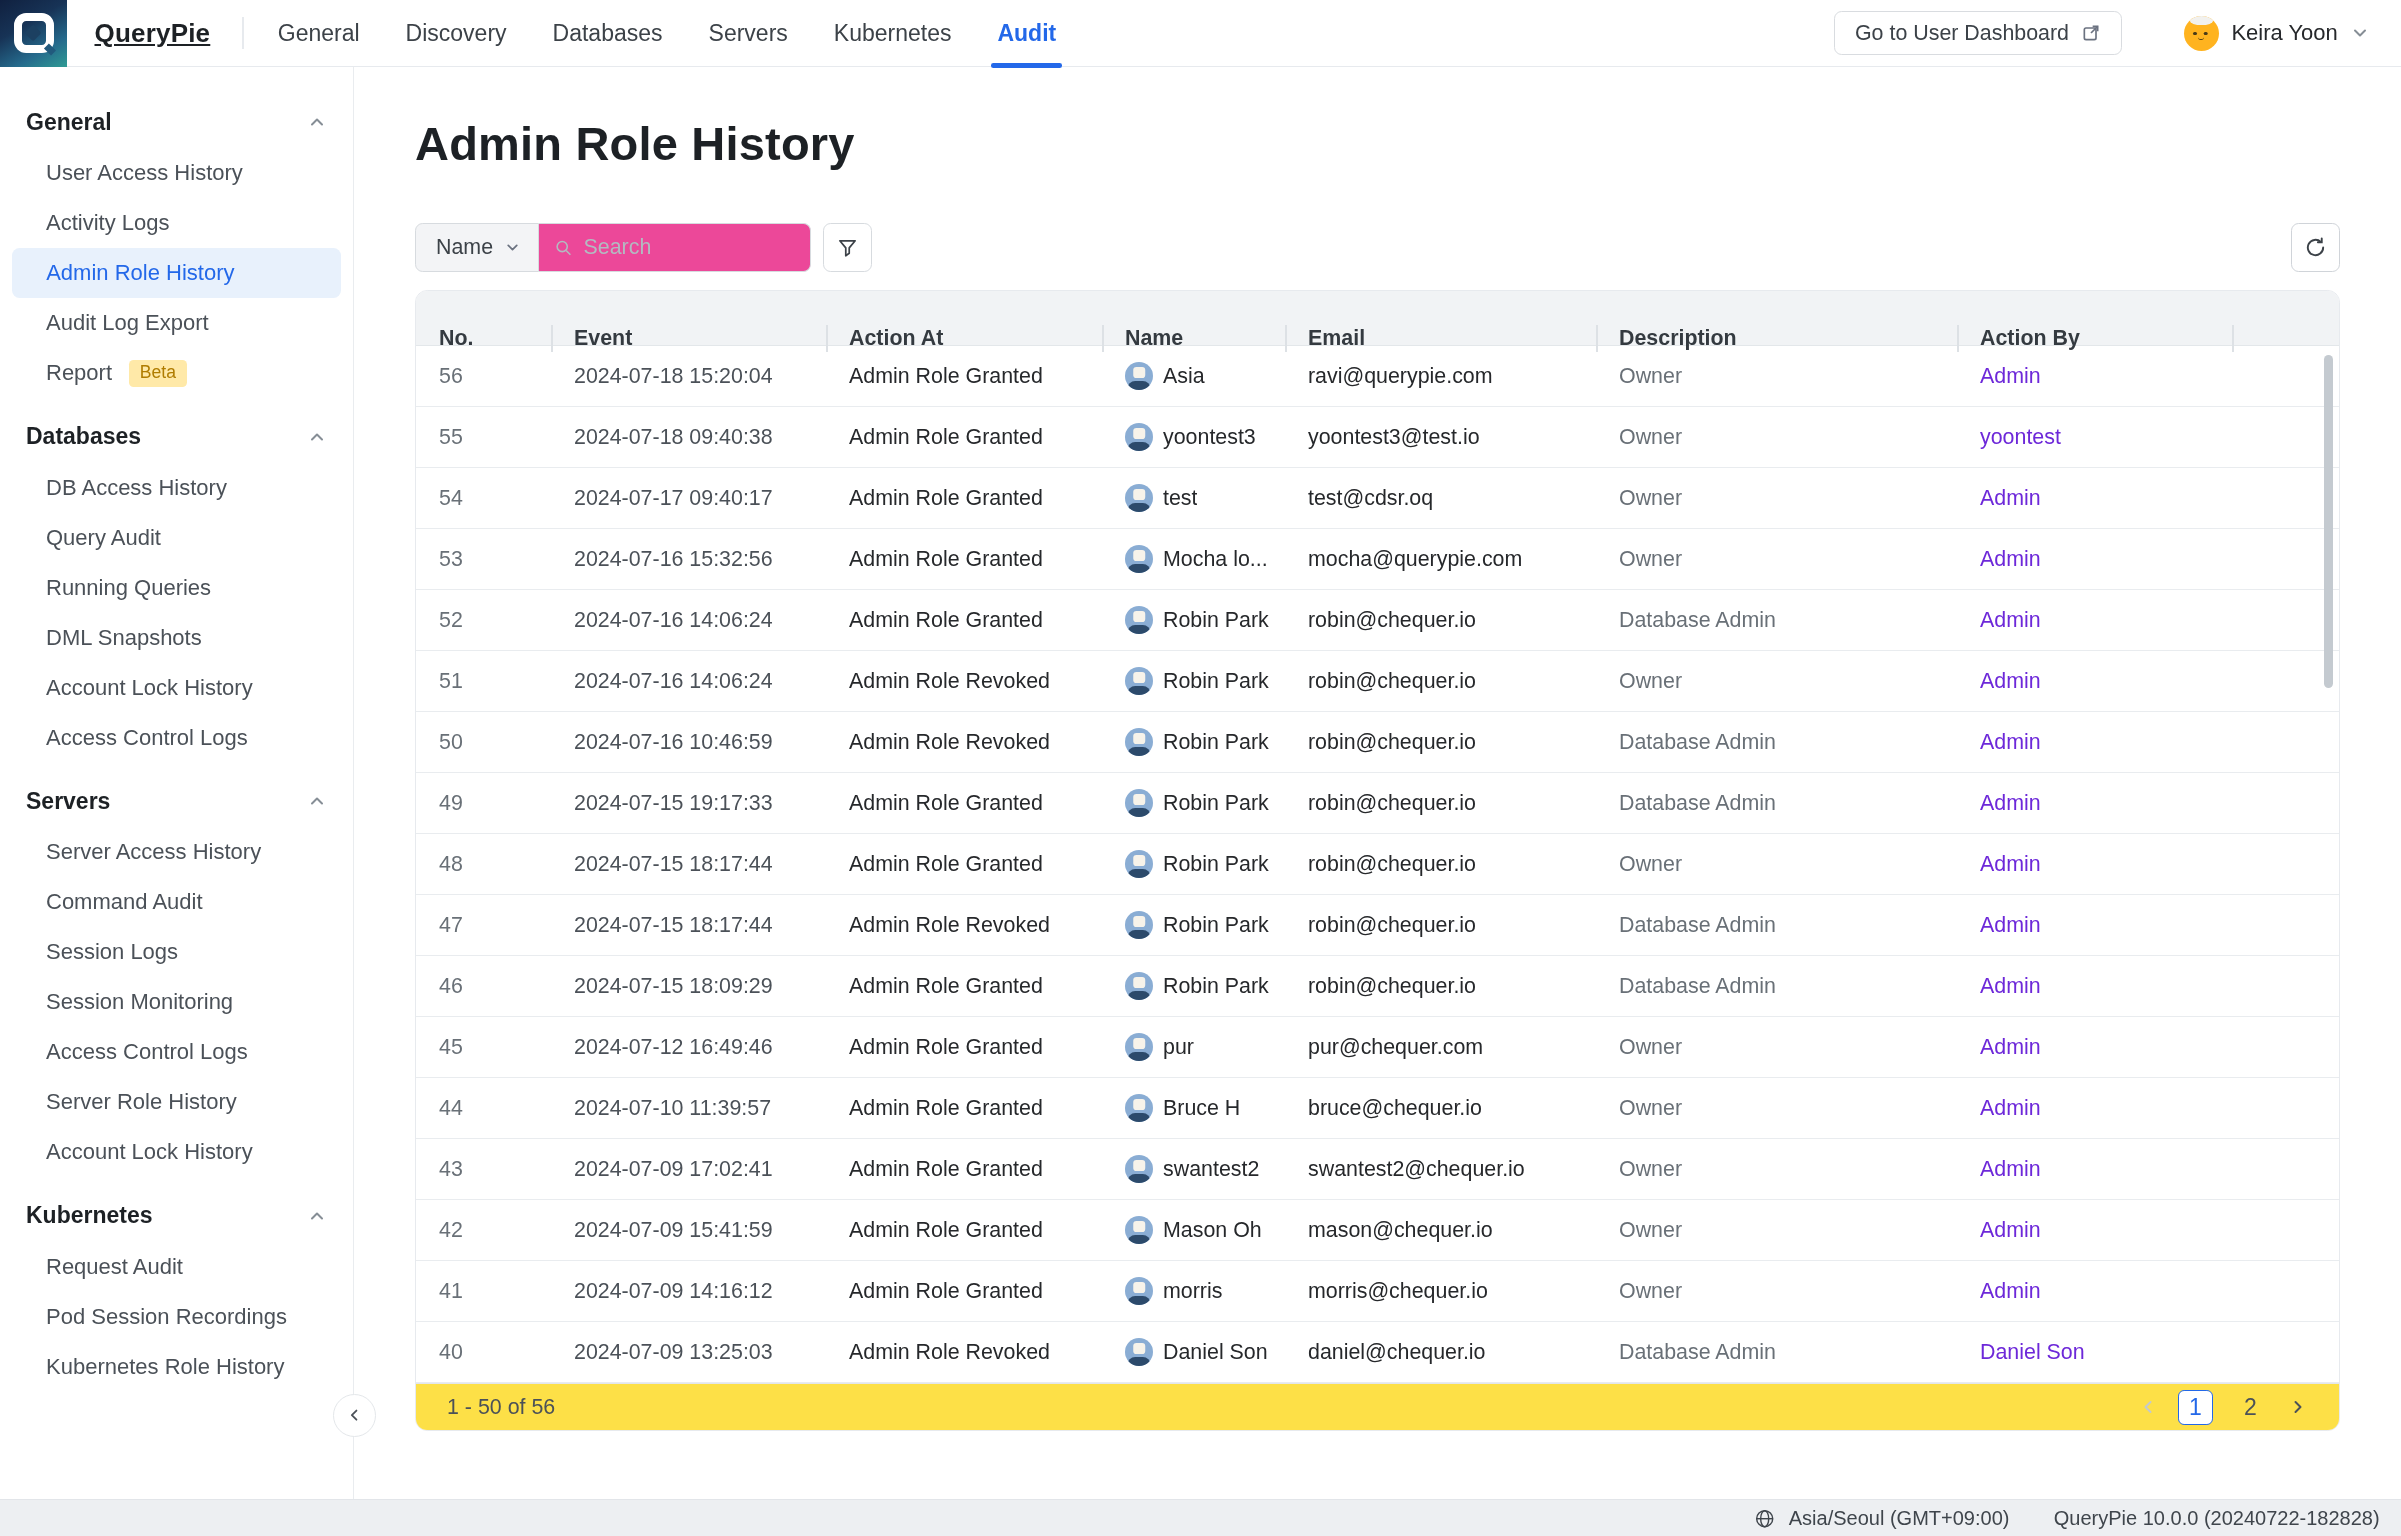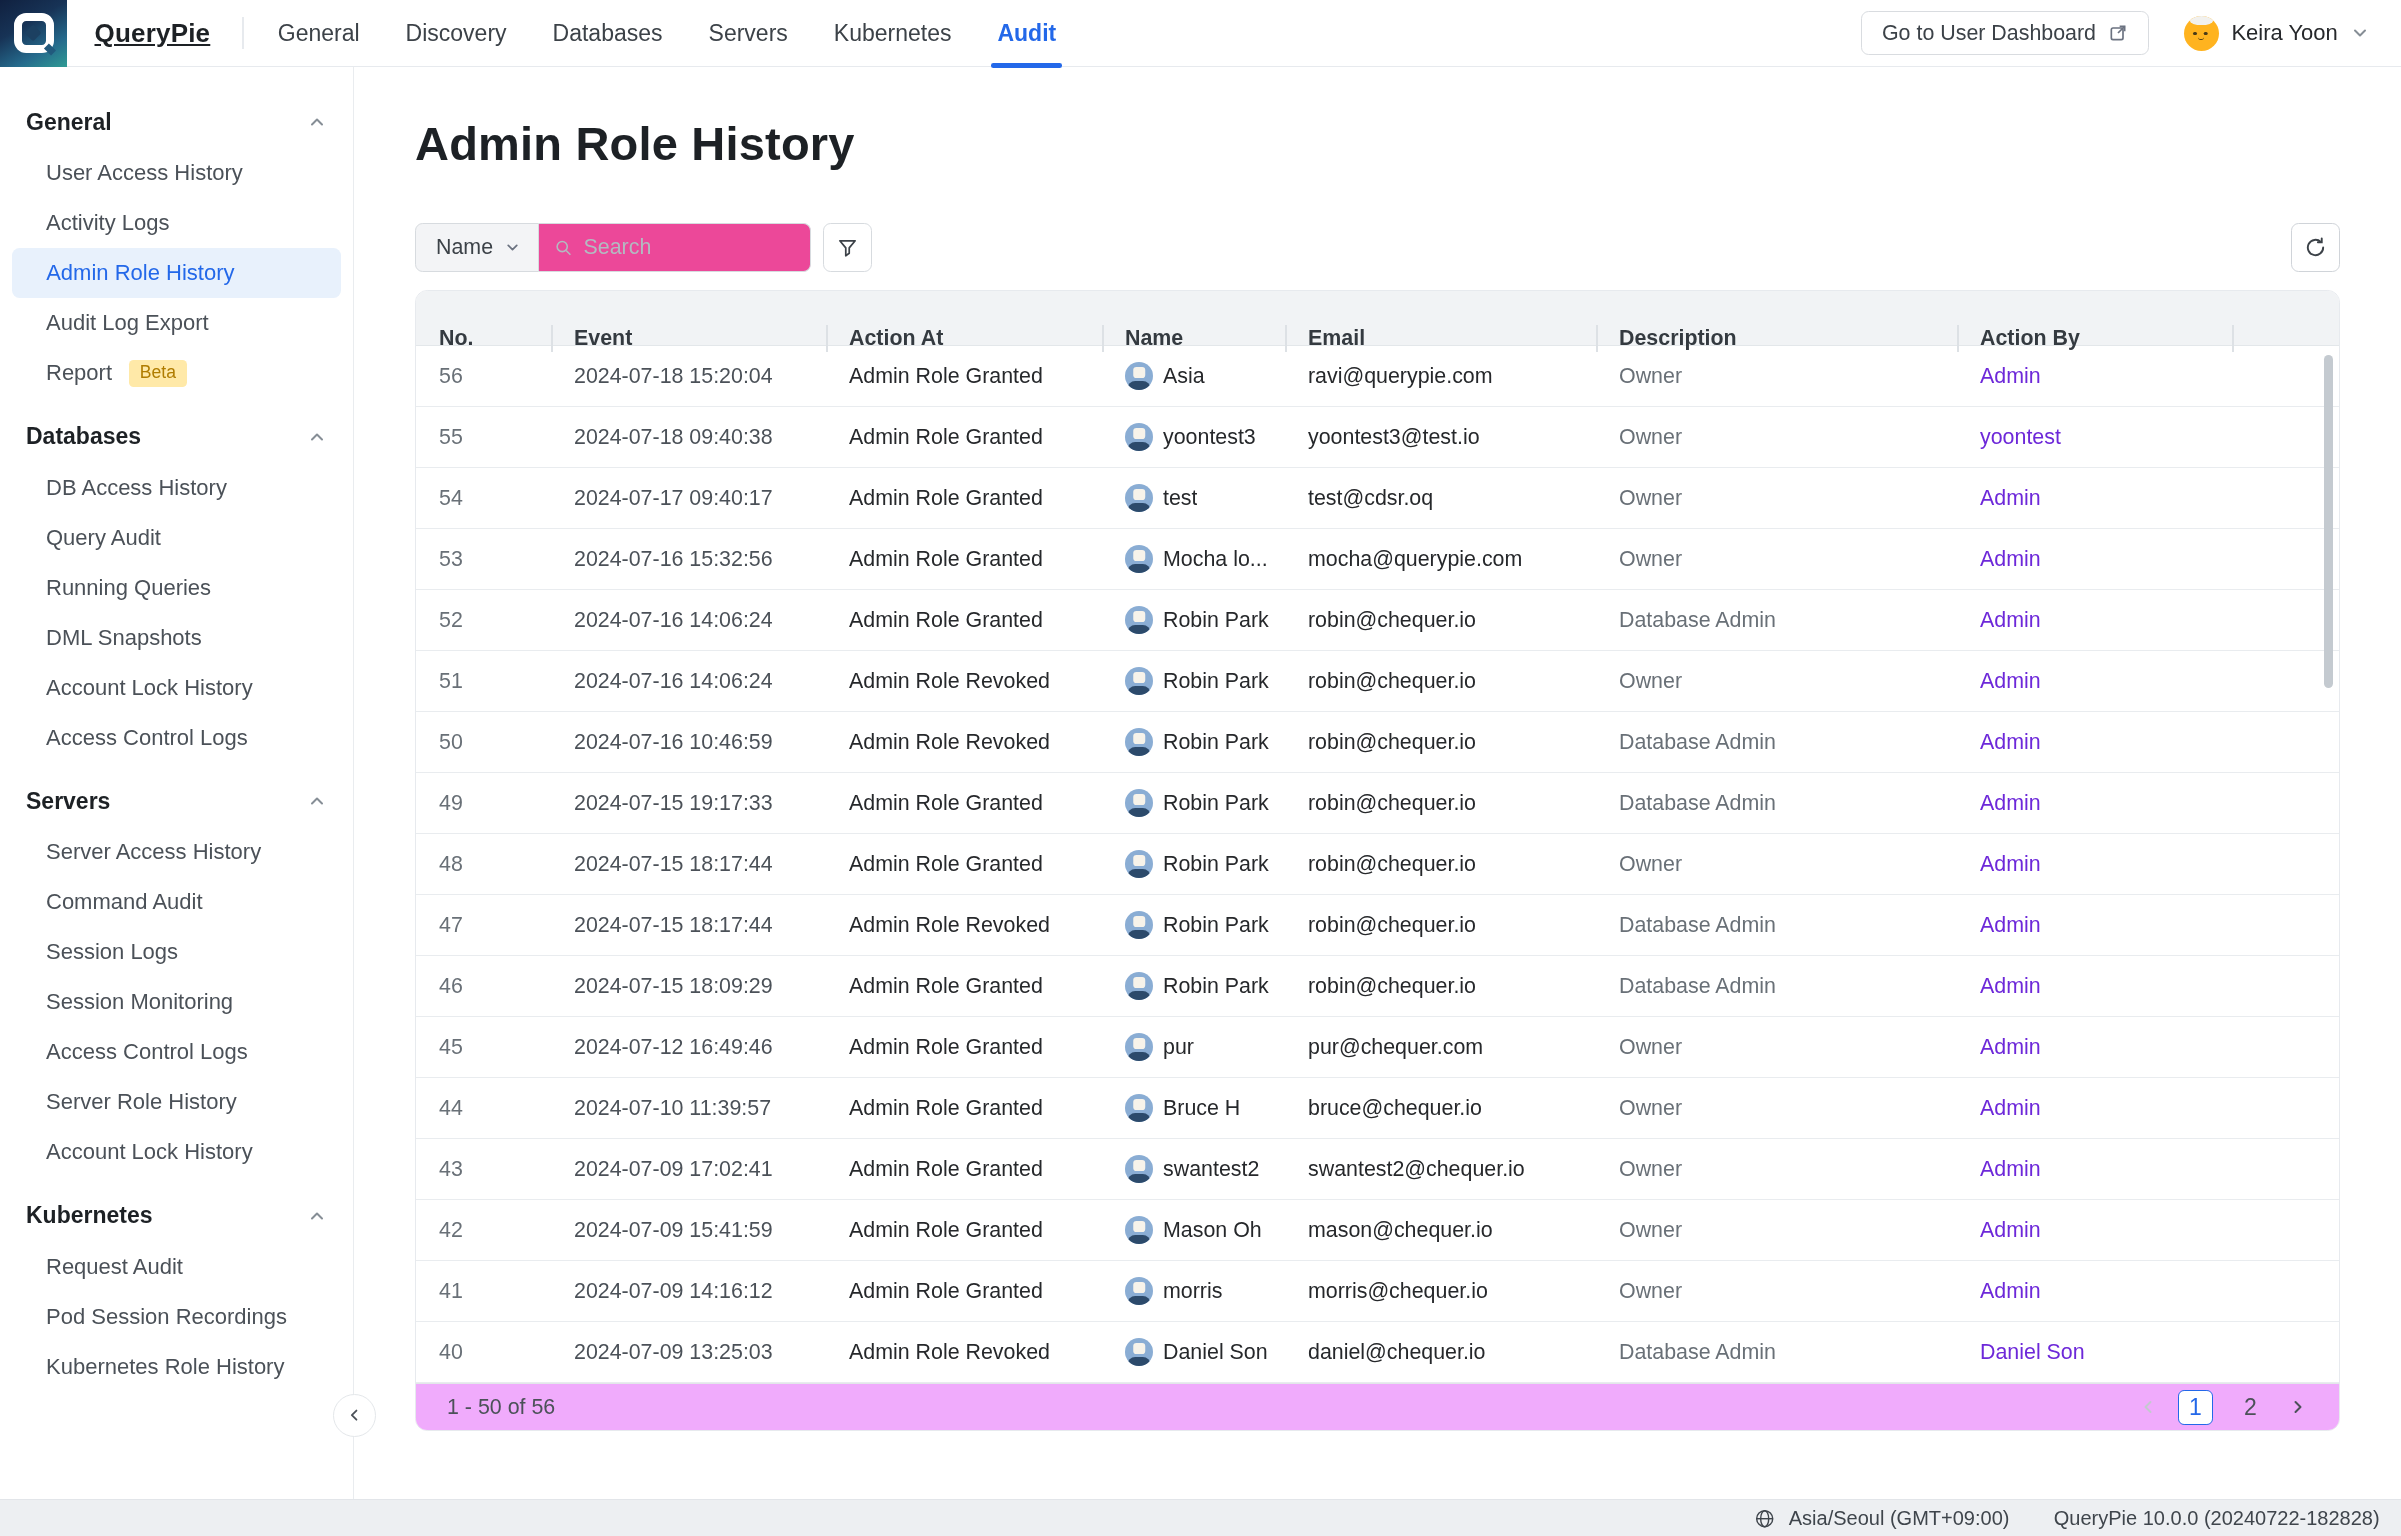--- a/index.html
+++ b/index.html
@@ -19,21 +19,21 @@
   .logo-gap { position:absolute; right:12.2px; bottom:13.7px; width:10px; height:6.9px;
               background:#215a7d; transform:rotate(45deg); }
   .brand { font-size:26px; font-weight:700; color:#1d2125; margin-left:27.5px; letter-spacing:0.2px;text-decoration:underline; }
   .vdiv { width:1.5px; height:32px; background:#e7eaee; margin:0 34px 0 32px; }
   .topnav { display:flex; align-items:center; gap:46px; height:100%; }
   .nav-item { display:flex; align-items:center; height:100%; position:relative;
               font-size:23px; font-weight:500; color:#3c4248; cursor:pointer; text-decoration:none; }
   .nav-item.active { color:#2368e9; font-weight:600; }
   .nav-item.active::after { content:""; position:absolute; left:-6.1px; right:-6.1px; bottom:-1.5px;
               height:4.6px; background:#2368e9; border-radius:2.3px; }
-  .tr-actions { margin-left:auto; display:flex; align-items:center; padding-right:31px; }
+  .tr-actions { margin-left:auto; display:flex; align-items:center; padding-right:31px;gap:27px; }
   .dash-btn { display:flex; align-items:center; gap:12.2px; height:44px; padding:0 20px;
               background:#fff; border:1.5px solid #d9dce0; border-radius:7.6px;
               font-size:21.4px; color:#3c4248; font-family:inherit; cursor:pointer; }
   .user-chip { display:flex; align-items:center; gap:12.2px; margin-left:35px; cursor:pointer; }
   .user-avatar { width:35px; height:35px; border-radius:50%; background:#ffb31f;
                  position:relative; overflow:hidden; flex:0 0 35px; }
   .user-avatar::before { content:""; position:absolute; top:-2.3px; left:3.8px; right:3.8px; height:11.5px;
                  background:#f2f1ee; border-radius:0 0 9.2px 9.2px; }
   .face { position:absolute; left:9.2px; top:16px; width:17px; height:9.2px; }
   .face::before { content:""; position:absolute; left:0; top:0; width:3.8px; height:3.8px;
@@ -114,21 +114,21 @@
   .col:nth-child(8){ flex:1 1 auto; }
   .nm { overflow:hidden; text-overflow:ellipsis; }
   .row-avatar { width:28px; height:28px; border-radius:50%; background:#8aadd4; position:relative;
                 overflow:hidden; flex:0 0 28px; margin-right:10px; }
   .row-avatar::before { content:""; position:absolute; left:50%; top:4.6px; transform:translateX(-50%);
                 width:11.5px; height:10.7px; background:#f7f3ea; border-radius:3.1px; z-index:2; }
   .row-avatar::after { content:""; position:absolute; left:50%; bottom:-2.3px; transform:translateX(-50%);
                 width:23px; height:11.5px; background:#2c4a6b; border-radius:7.6px 7.6px 0 0; }
   .vscroll { position:absolute; right:6.1px; top:64px; width:9.2px; height:333px; border-radius:4.6px;
              background:#c4cad0; cursor:pointer; }
-  .tfoot { height:47px; background:#f0abfc; border-top:1.5px solid #e3e7ea; display:flex;
+  .tfoot { height:47px; background:#fde047; border-top:1.5px solid #e3e7ea; display:flex;
            align-items:center; justify-content:space-between; padding:0 31px; }
   .range { font-size:21.4px; color:#4b5158; }
   .pager { display:flex; align-items:center; gap:20px; }
   .pg-arrow { background:none; border:none; display:flex; align-items:center; cursor:pointer; }
   .page { min-width:35px; height:35px; border:none; background:none; font-size:23px; color:#4b5158;
           font-family:inherit; display:flex; align-items:center; justify-content:center; cursor:pointer; }
   .page.active { border:1.5px solid #2368e9; border-radius:6.1px; color:#2368e9; background:#fff; }
 
   
   .statusbar { height:38px; flex:0 0 38px; background:#edeff2; border-top:1.5px solid #e2e5e9;

